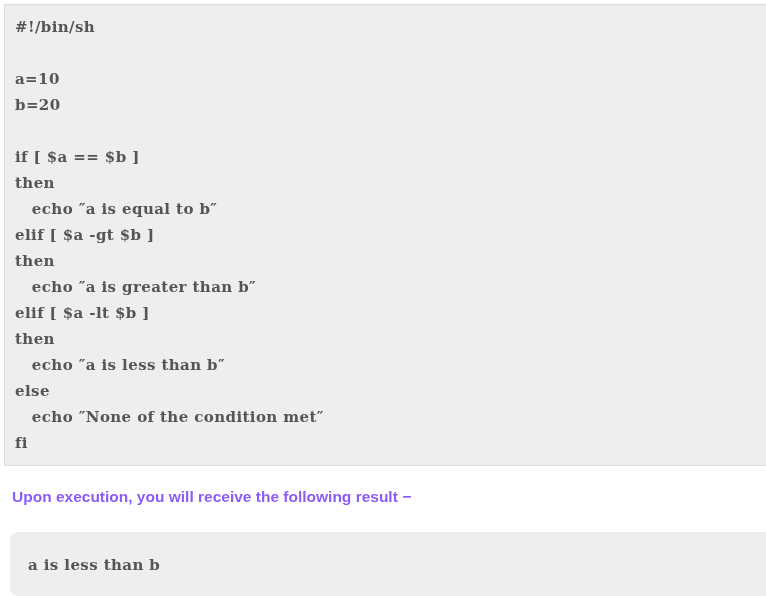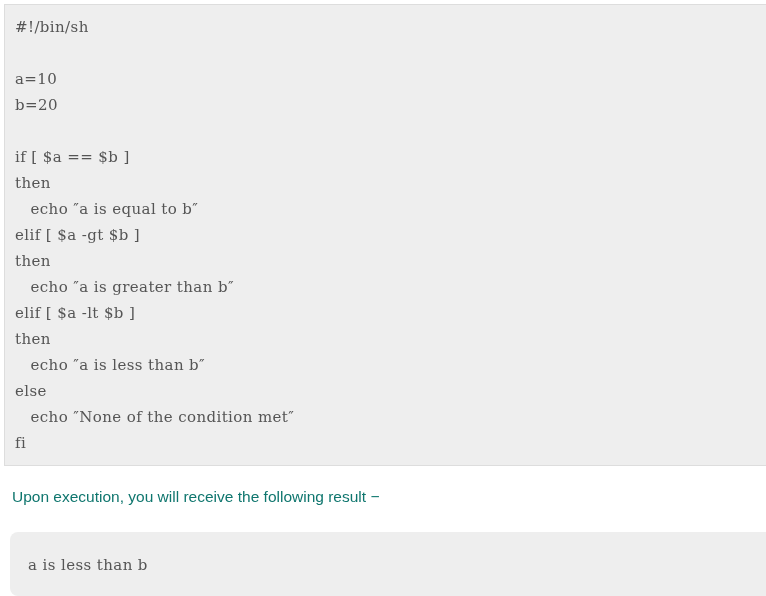--- a/index.html
+++ b/index.html
@@ -14,20 +14,21 @@
     font-family: "Liberation Sans", sans-serif;
     overflow: hidden;
     position: relative;
   }
 
   .page {
     position: relative;
     width: 766px;
     height: 476px;
     box-sizing: border-box;
+    font-weight: bold;
   }
 
   
   .code-block {
     position: absolute;
     left: 4px;
     top: 4px;
     width: 800px;              
     height: 462px;
     box-sizing: border-box;
@@ -50,21 +51,21 @@
 
   
   .prose {
     position: absolute;
     left: 12px;
     top: 487px;
     margin: 0;
     font-family: "Liberation Sans", sans-serif;
     font-size: 15.5px;
     line-height: 20px;
-    color: #0f766e;
+    color: #8b5cf6;
     white-space: nowrap;
   }
 
   
   .output-block {
     position: absolute;
     left: 10px;
     top: 532px;
     width: 800px;              
     height: 64px;

